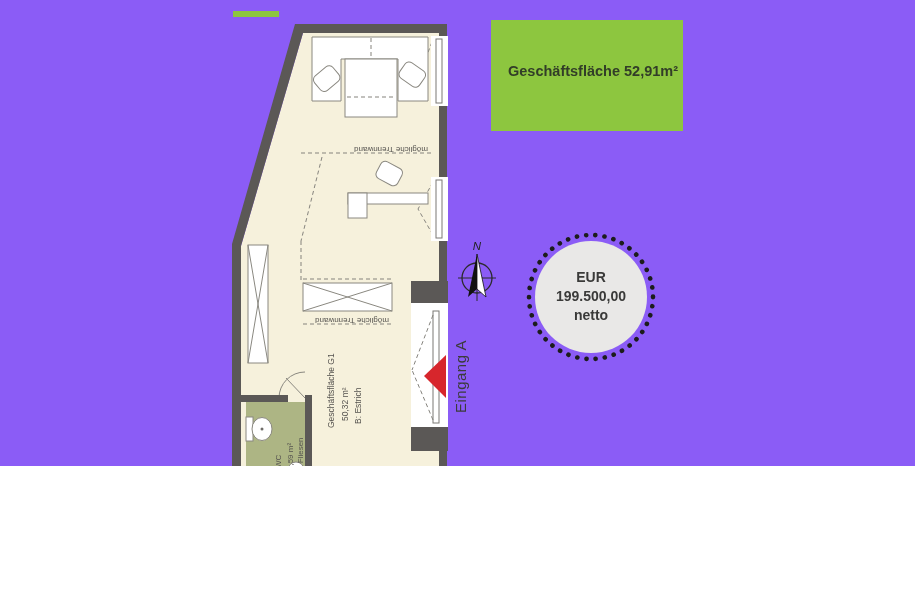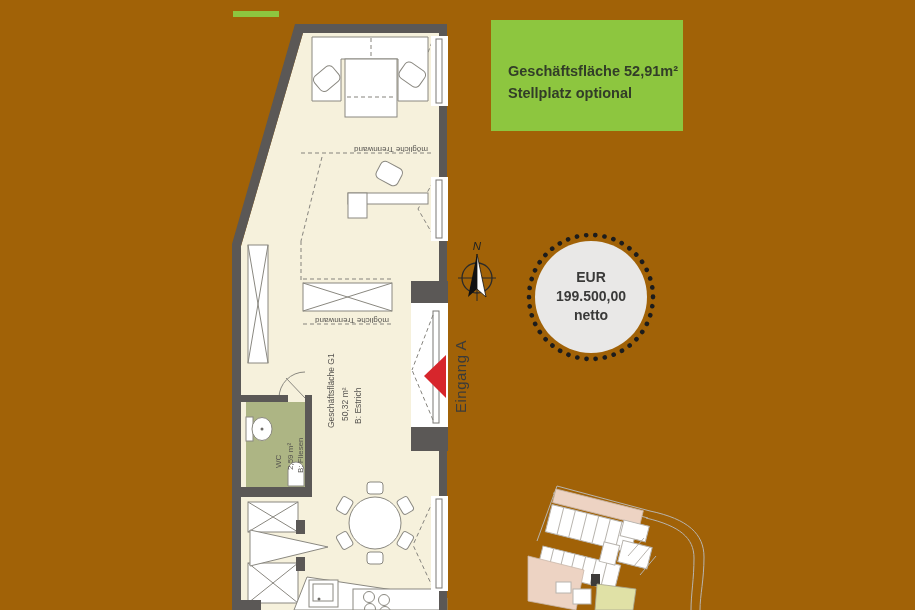--- a/index.html
+++ b/index.html
@@ -1,16 +1,16 @@
 <!DOCTYPE html>
 <html style="--accent-green: #8dc63f; --info-text: #323d28; --wall: #5b5856; --floor: #f6f1dc; --wc-floor: #adb584; --arrow-red: #d7262c; --badge-fill: #e9e8e7; --badge-dots: #1c1c1c; --plan-line: #8a8880; --label: #55534f; --site-line: #b8b4ae; --site-salmon: #edd3c3; --site-yellow: #e0e1a6;"><head>
 <meta charset="utf-8">
 <style>
   html,body{margin:0;padding:0;background:#fff;}
-  .stage{position:relative;width:915px;height:610px;background:#a16207;overflow:hidden;
+  .stage{position:relative;width:915px;height:466px;background:#8b5cf6;overflow:hidden;
          font-family:"Liberation Sans",sans-serif;}
   .brand-bar{position:absolute;left:233px;top:11px;width:46px;height:6px;background:var(--accent-green);}
   .info-box{position:absolute;left:491px;top:20px;width:192px;height:111px;box-sizing:border-box;
             background:var(--accent-green);color:var(--info-text);
             padding:41px 0 0 17px;font-size:14.5px;font-weight:bold;line-height:1.5;}
   .plan-svg{position:absolute;left:0;top:0;}
   svg text{font-family:"Liberation Sans",sans-serif;}
   .wall{fill:var(--wall);}
   .floor{fill:var(--floor);}
   .wcfloor{fill:var(--wc-floor);}
@@ -35,21 +35,20 @@
 </style>
 </head>
 <body>
 
 <div class="stage">
 
   <div class="brand-bar"></div>
 
   <div class="info-box">
     <div>Geschäftsfläche 52,91m²</div>
-    <div>Stellplatz optional</div>
   </div>
 
   <svg class="plan-svg" width="915" height="610" viewBox="0 0 915 610">
 
     <polygon class="floor" points="303,33 439,33 439,610 241,610 241,246"></polygon>
 
     <rect class="wcfloor" x="246" y="402" width="59" height="85"></rect>
 
     <g>
       <line class="dash" x1="301" y1="153" x2="433" y2="153"></line>

